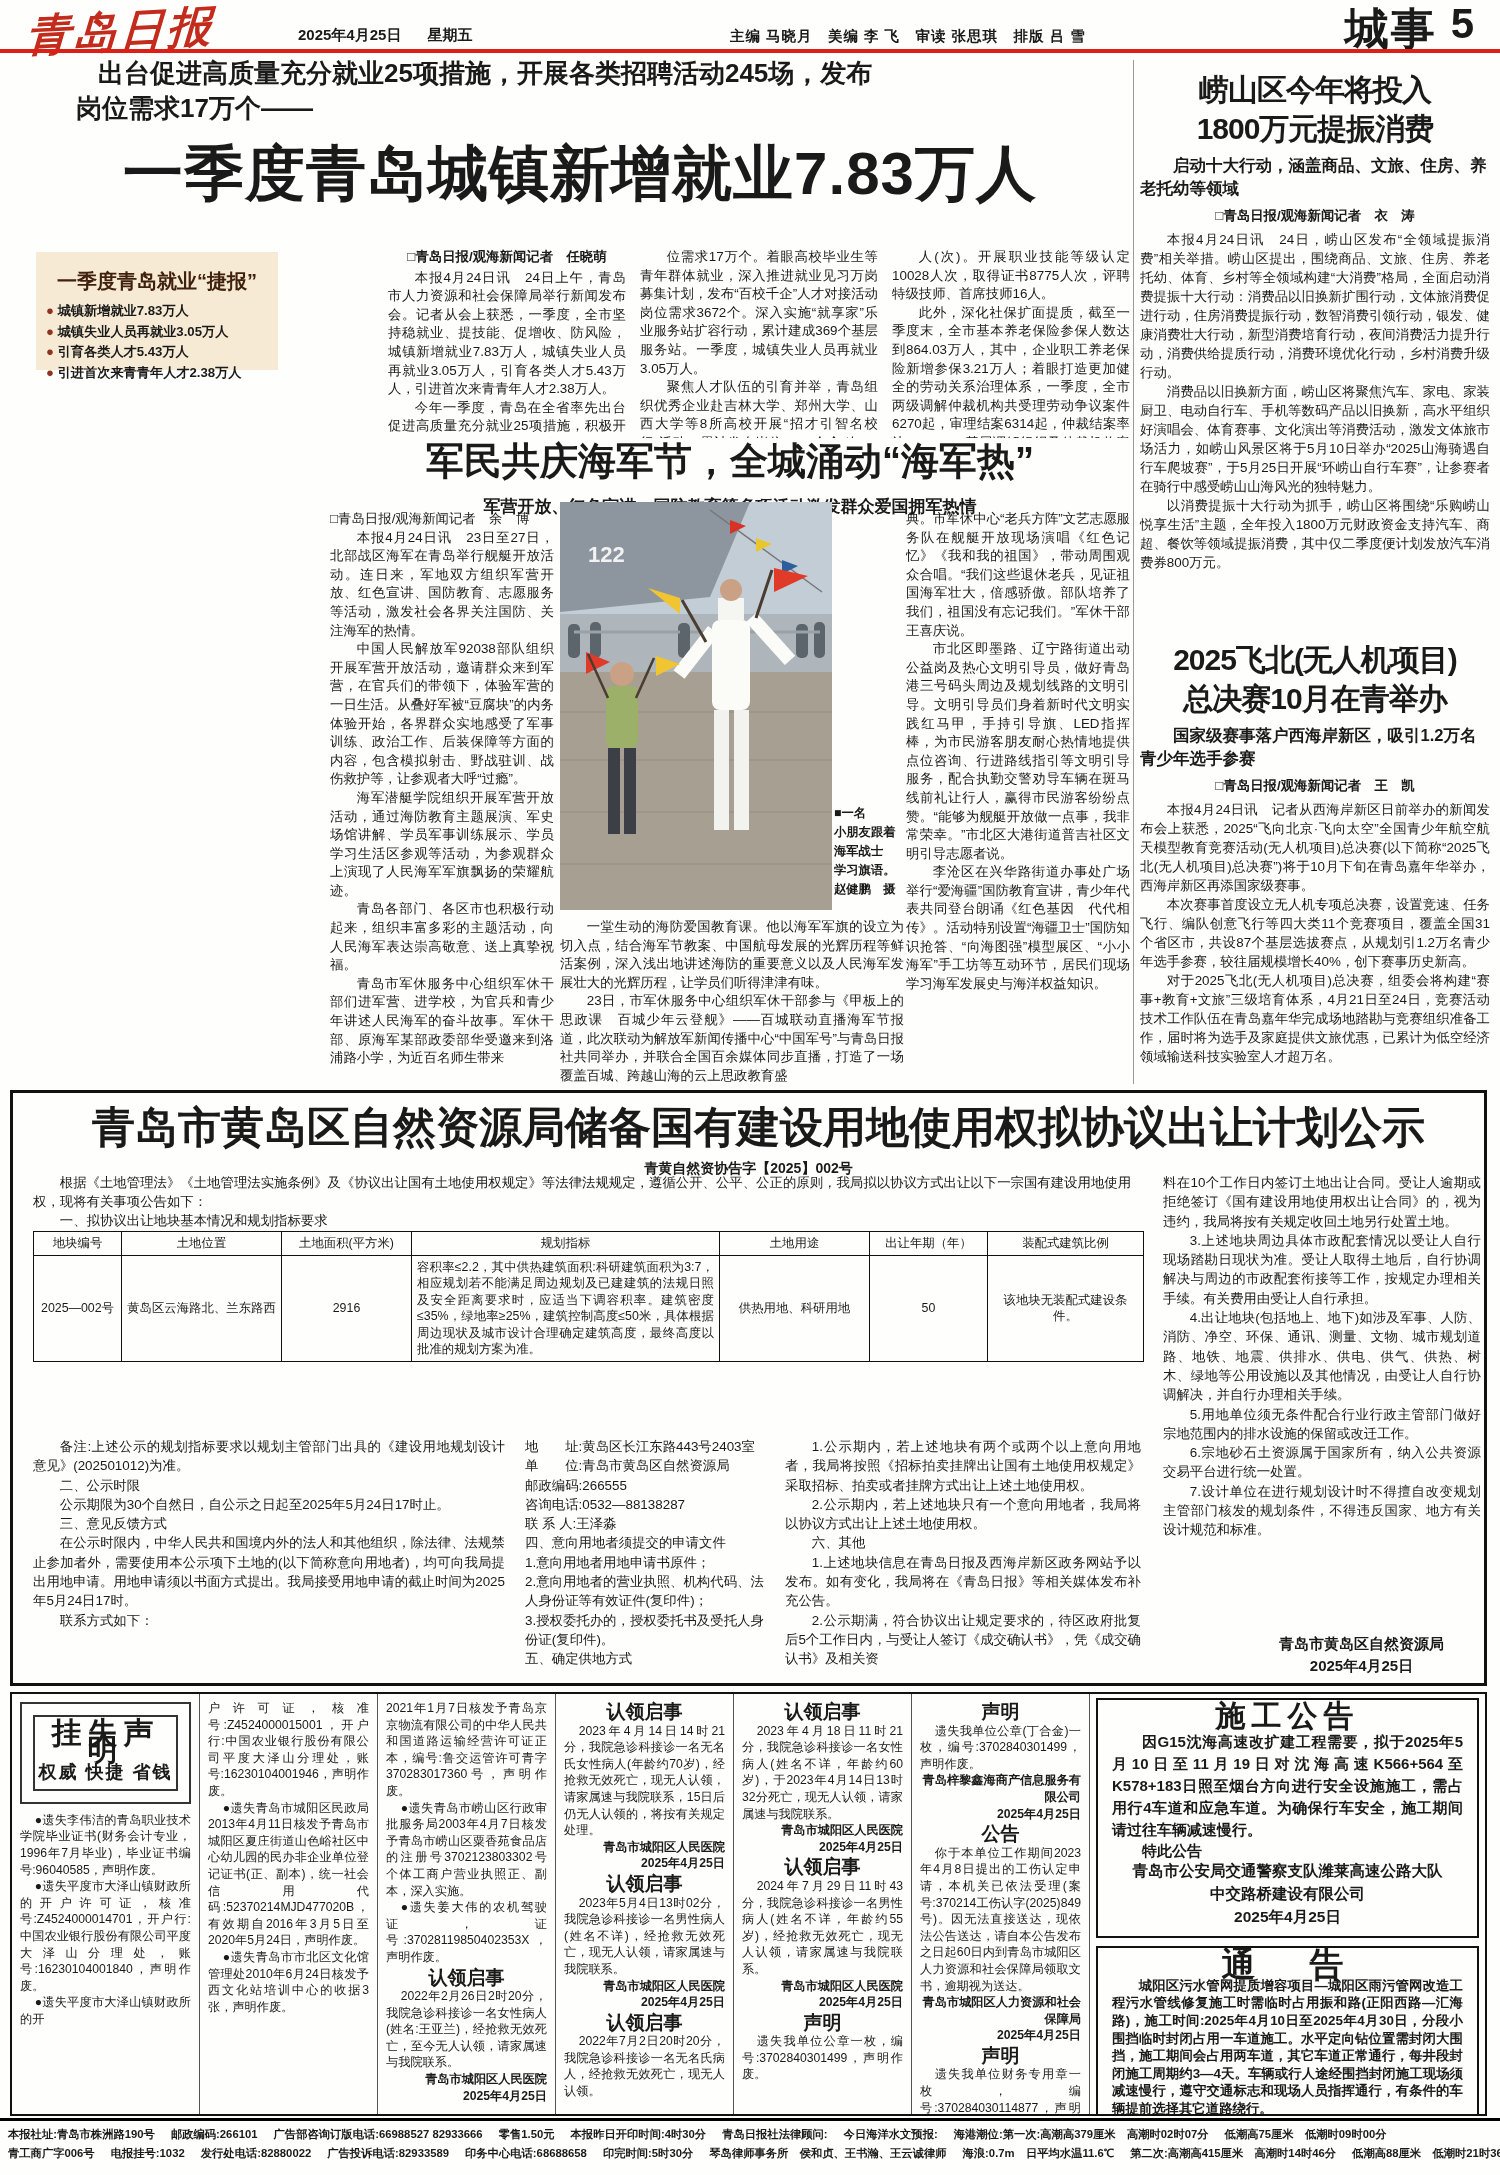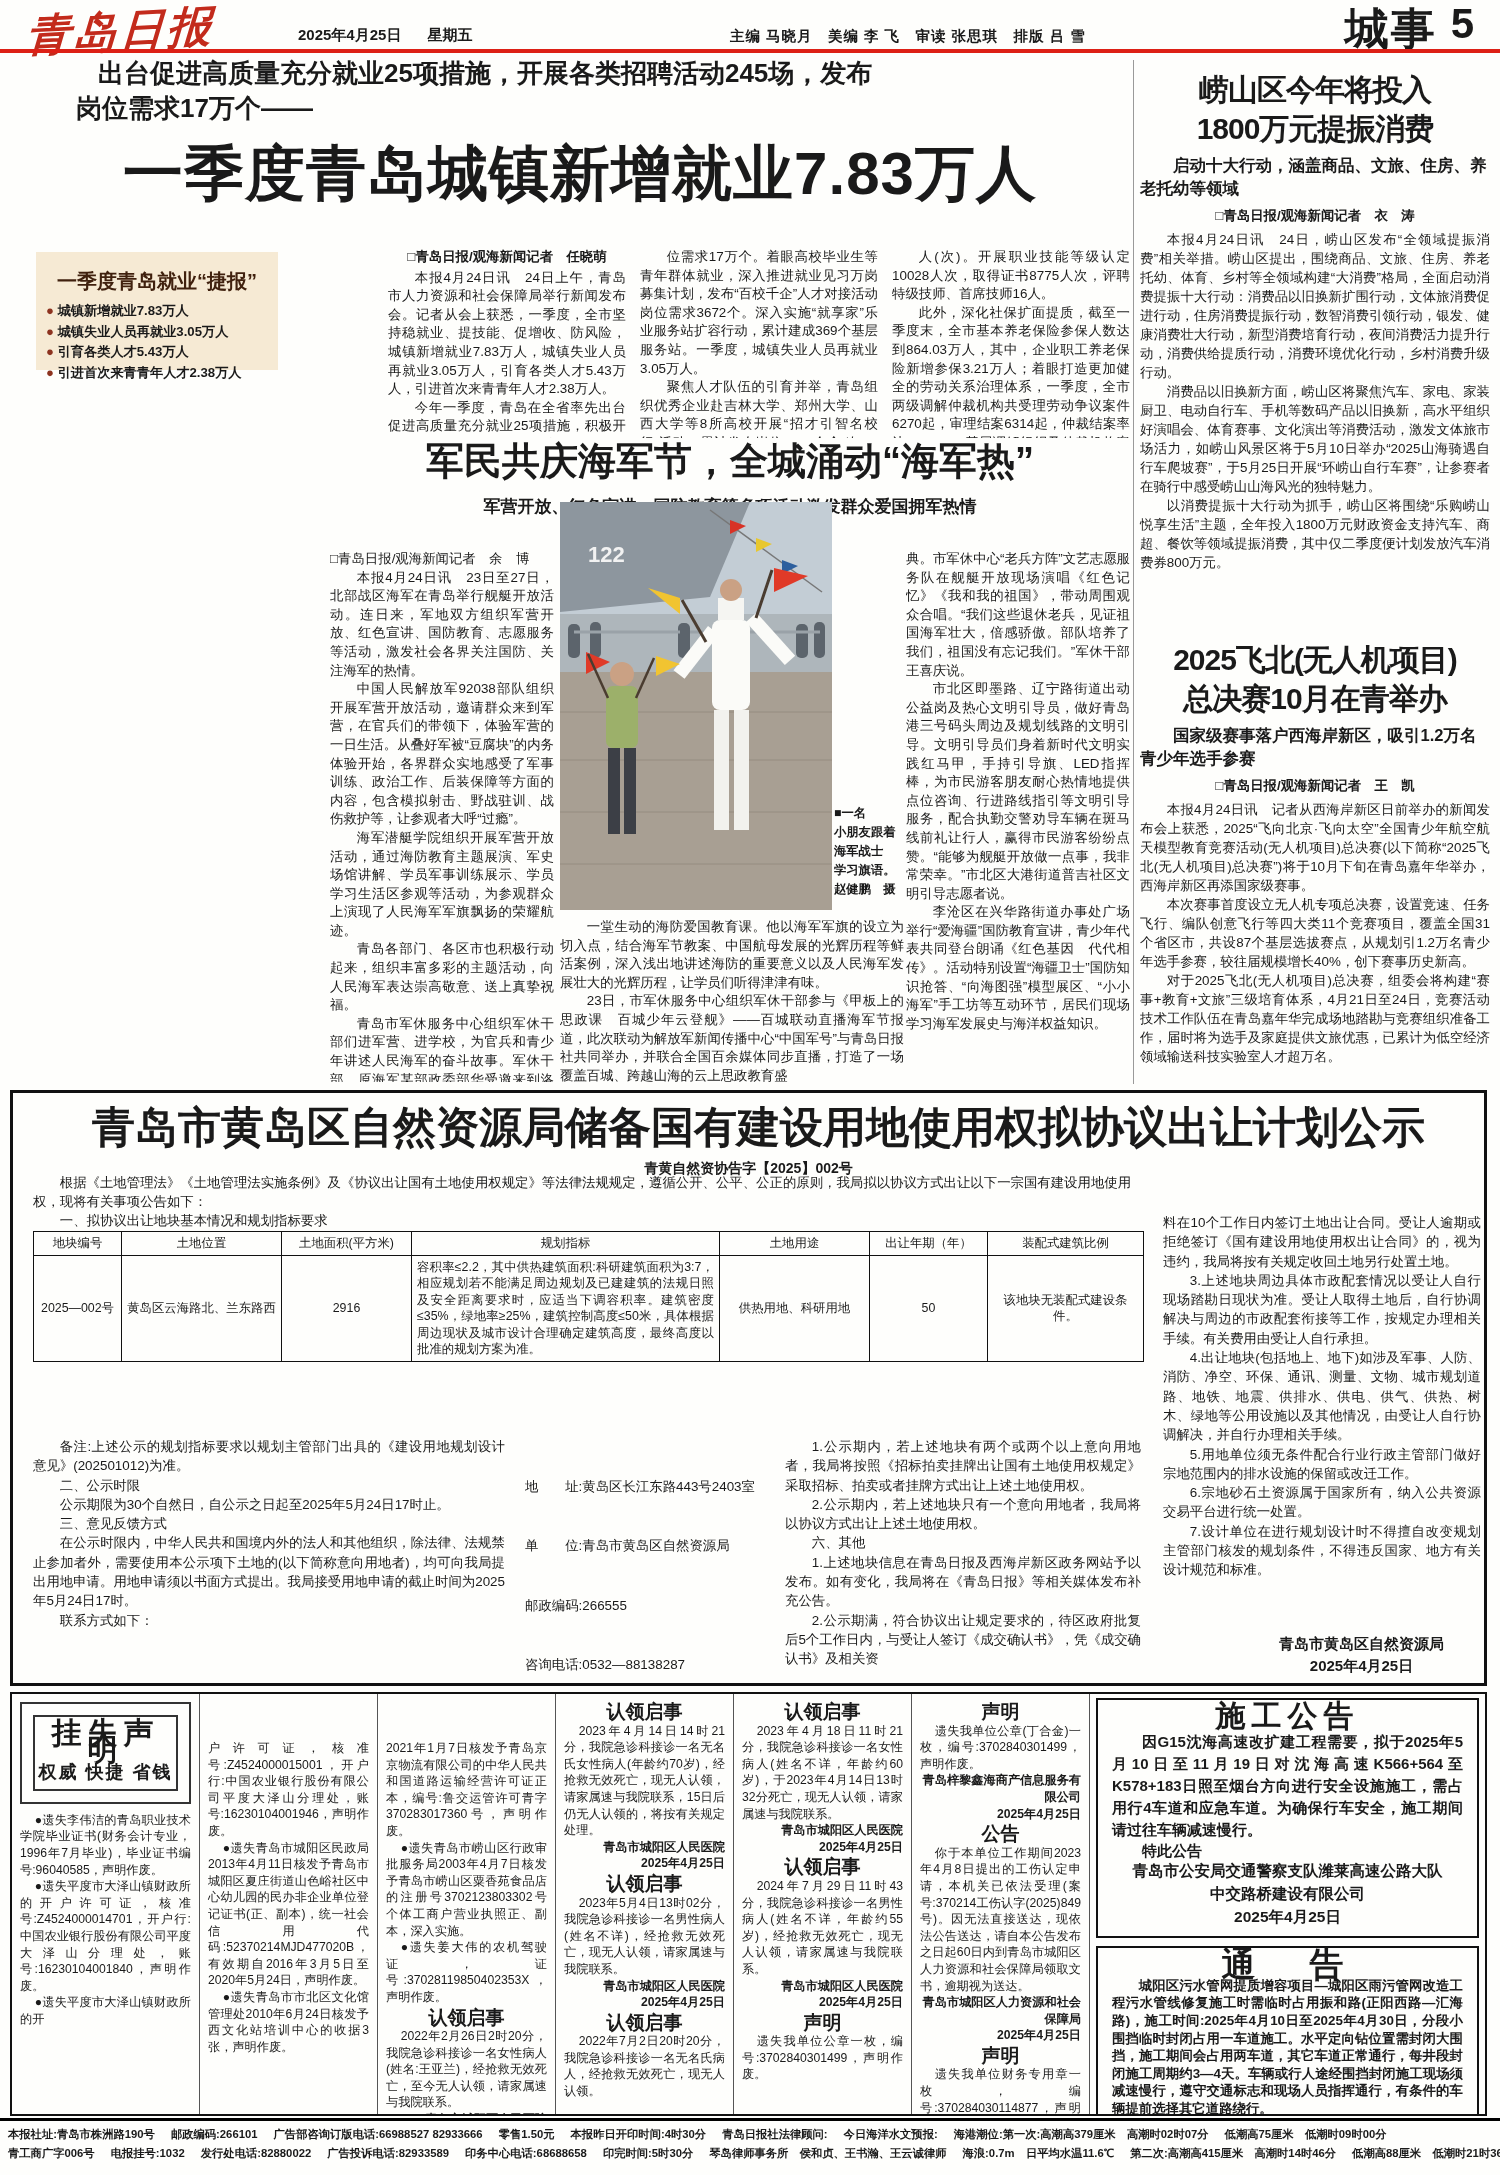--- a/index.html
+++ b/index.html
@@ -32,21 +32,21 @@
   .navy{left:330px;top:436px;width:800px;height:650px;}
   .n-head{text-align:center;font-size:38px;font-weight:900;}
   .n-sub{text-align:center;font-size:17px;font-weight:600;margin-top:8px;}
   .n-col{overflow:hidden;font-size:13.4px;line-height:18.6px;text-align:justify;}
   .n-col1{left:0;top:74px;width:224px;height:572px;}
   .n-photo{left:230px;top:66px;width:272px;height:408px;background:#e5e5e5;}
   .n-capt{left:504px;top:368px;width:68px;height:106px;font-size:12.3px;font-weight:700;line-height:19px;}
   .n-below{left:230px;top:482px;width:344px;height:164px;}
   .n-col4{left:576px;top:74px;width:224px;height:572px;}
   .ind-list p{text-indent:2em;}
-  .flush{text-indent:0 !important;margin-top:40px;}
+  .flush{text-indent:0 !important;}
   
   .vrule{left:1133px;top:60px;width:1px;height:1024px;background:#9a9a9a;}
   .r-art{width:350px;}
   .r1{left:1140px;top:70px;}
   .r2{left:1140px;top:640px;height:445px;overflow:hidden;}
   .r-title{text-align:center;font-size:30px;font-weight:900;line-height:39px;letter-spacing:-1px;}
   .r-sub{font-size:16.5px;font-weight:700;line-height:23px;text-indent:2em;margin-top:6px;}
   .r-byline{text-align:center;font-size:13.4px;font-weight:700;margin-top:7px;}
   .r-body{margin-top:5px;font-size:13.4px;line-height:19px;text-align:justify;}
   

